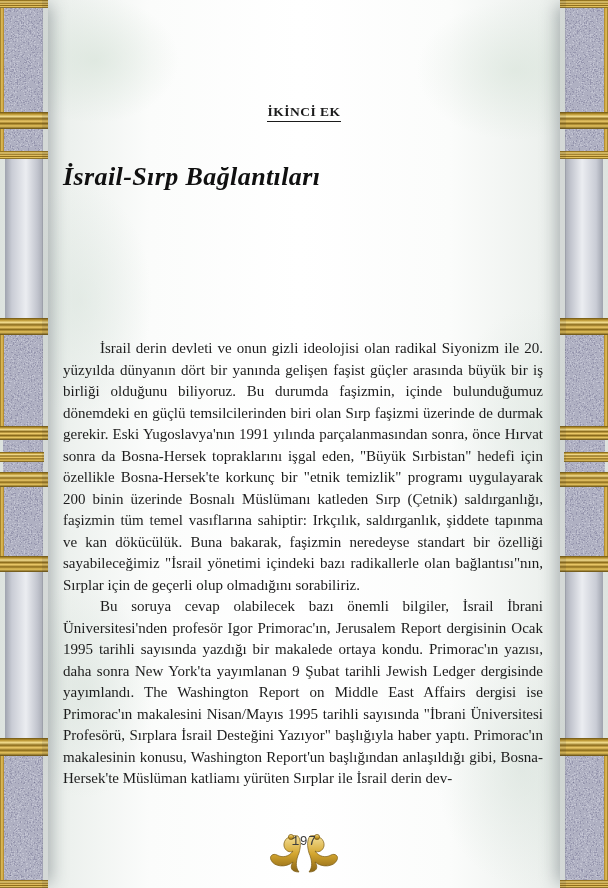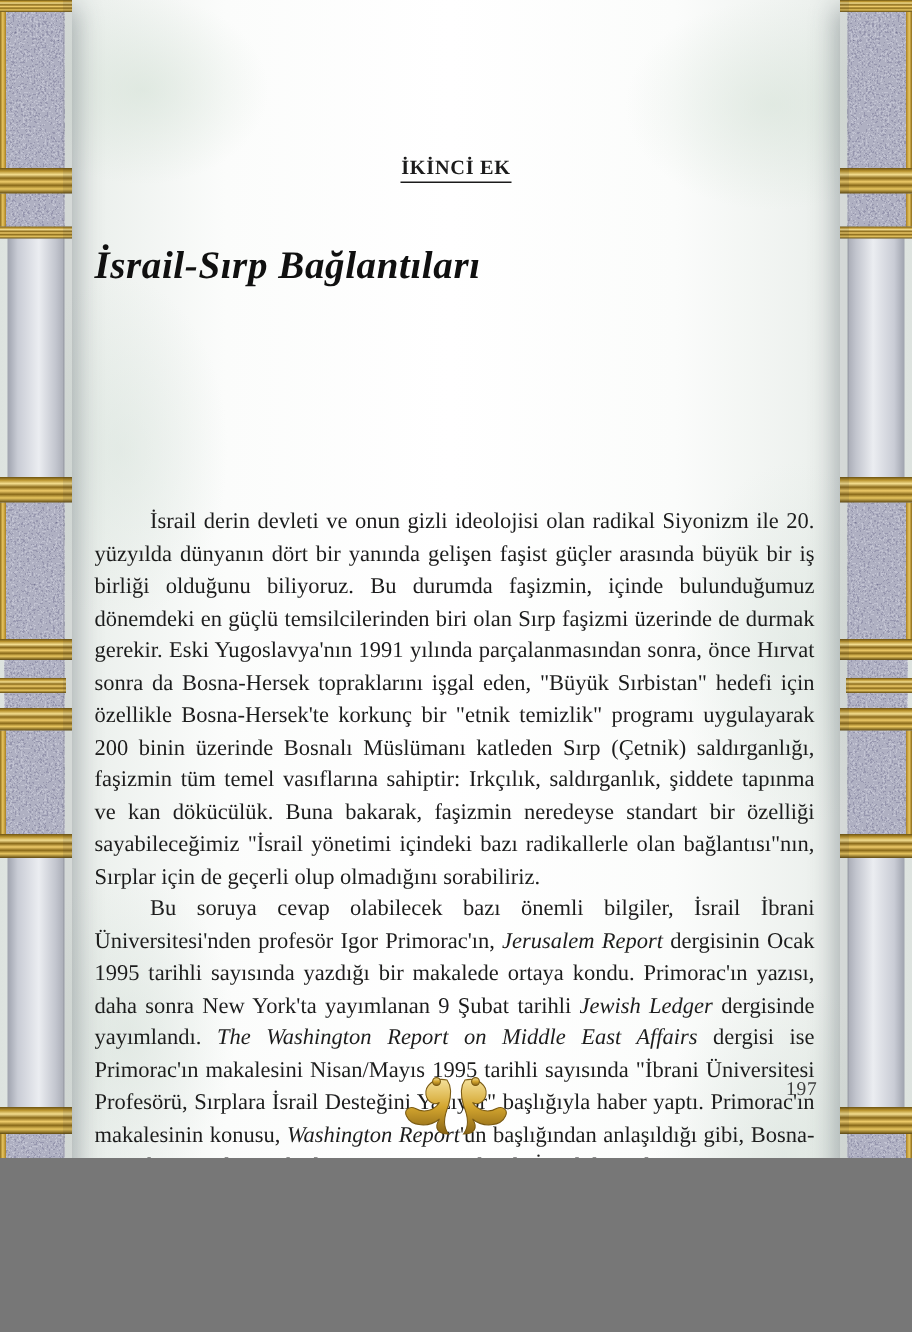--- a/index.html
+++ b/index.html
@@ -1,17 +1,17 @@
 <!DOCTYPE html>
 <html><head>
 <meta charset="utf-8">
 <style>
   html,body{margin:0;padding:0;background:#777;}
   .page{
-    position:relative;width:608px;height:772px;overflow:hidden;margin:0 auto;
+    position:relative;width:608px;height:888px;overflow:hidden;margin:0 auto;
     font-family:"Liberation Serif","DejaVu Serif",serif;
     background:
       radial-gradient(120px 90px at 95px 60px,  rgba(209,223,211,.55), transparent 70%),
       radial-gradient(140px 100px at 515px 70px, rgba(209,223,211,.50), transparent 70%),
       radial-gradient(100px 160px at 80px 300px, rgba(213,225,217,.45), transparent 72%),
       radial-gradient(110px 170px at 530px 430px,rgba(213,225,217,.40), transparent 72%),
       radial-gradient(100px 150px at 85px 690px, rgba(209,221,213,.45), transparent 72%),
       radial-gradient(120px 160px at 522px 770px,rgba(209,221,213,.45), transparent 72%),
       linear-gradient(90deg,#dde3df 0px,#edf1ee 70px,#fbfcfb 150px,#ffffff 300px,#fbfcfb 450px,#edf1ee 540px,#dde3df 608px);
   }
@@ -20,22 +20,22 @@
   .col.right{right:0; transform:scaleX(-1); box-shadow:9px 0 16px -5px rgba(60,72,80,.35);}
   .content{position:absolute;left:63px;right:63px;top:0;bottom:0;}
   .kicker{position:absolute;top:104px;left:0;right:0;text-align:center;
           font-size:13.5px;font-weight:bold;letter-spacing:.5px;color:#1b1b1b;}
   .kicker span{border-bottom:1.5px solid #1b1b1b;padding-bottom:2px;}
   .title{position:absolute;top:162px;left:0;right:0;text-align:left;
          font-size:26px;font-weight:bold;font-style:italic;letter-spacing:.4px;color:#101010;}
   .body{position:absolute;top:338px;left:0;right:2px;}
   .body p{margin:0;text-align:justify;text-indent:37px;
           font-size:15px;line-height:21.5px;color:#1c1c1c;}
-  .body .it{font-style:italic;}
-  .footer{position:absolute;left:0;right:0;bottom:8px;height:50px;text-align:right;}
+  .body .it{}
+  .footer{position:absolute;left:0;right:0;bottom:8px;height:50px;text-align:center;font-family:Liberation Mono, monospace;}
   .footer .orn{position:absolute;left:50%;bottom:4px;transform:translateX(-50%);}
   .footer .num{position:absolute;left:0;right:0;top:4px;
                font-size:13px;color:#3d3d3d;letter-spacing:.5px;}
 </style>
 </head>
 <body>
 
 <div class="page">
 
   <svg width="0" height="0" style="position:absolute" aria-hidden="true">

